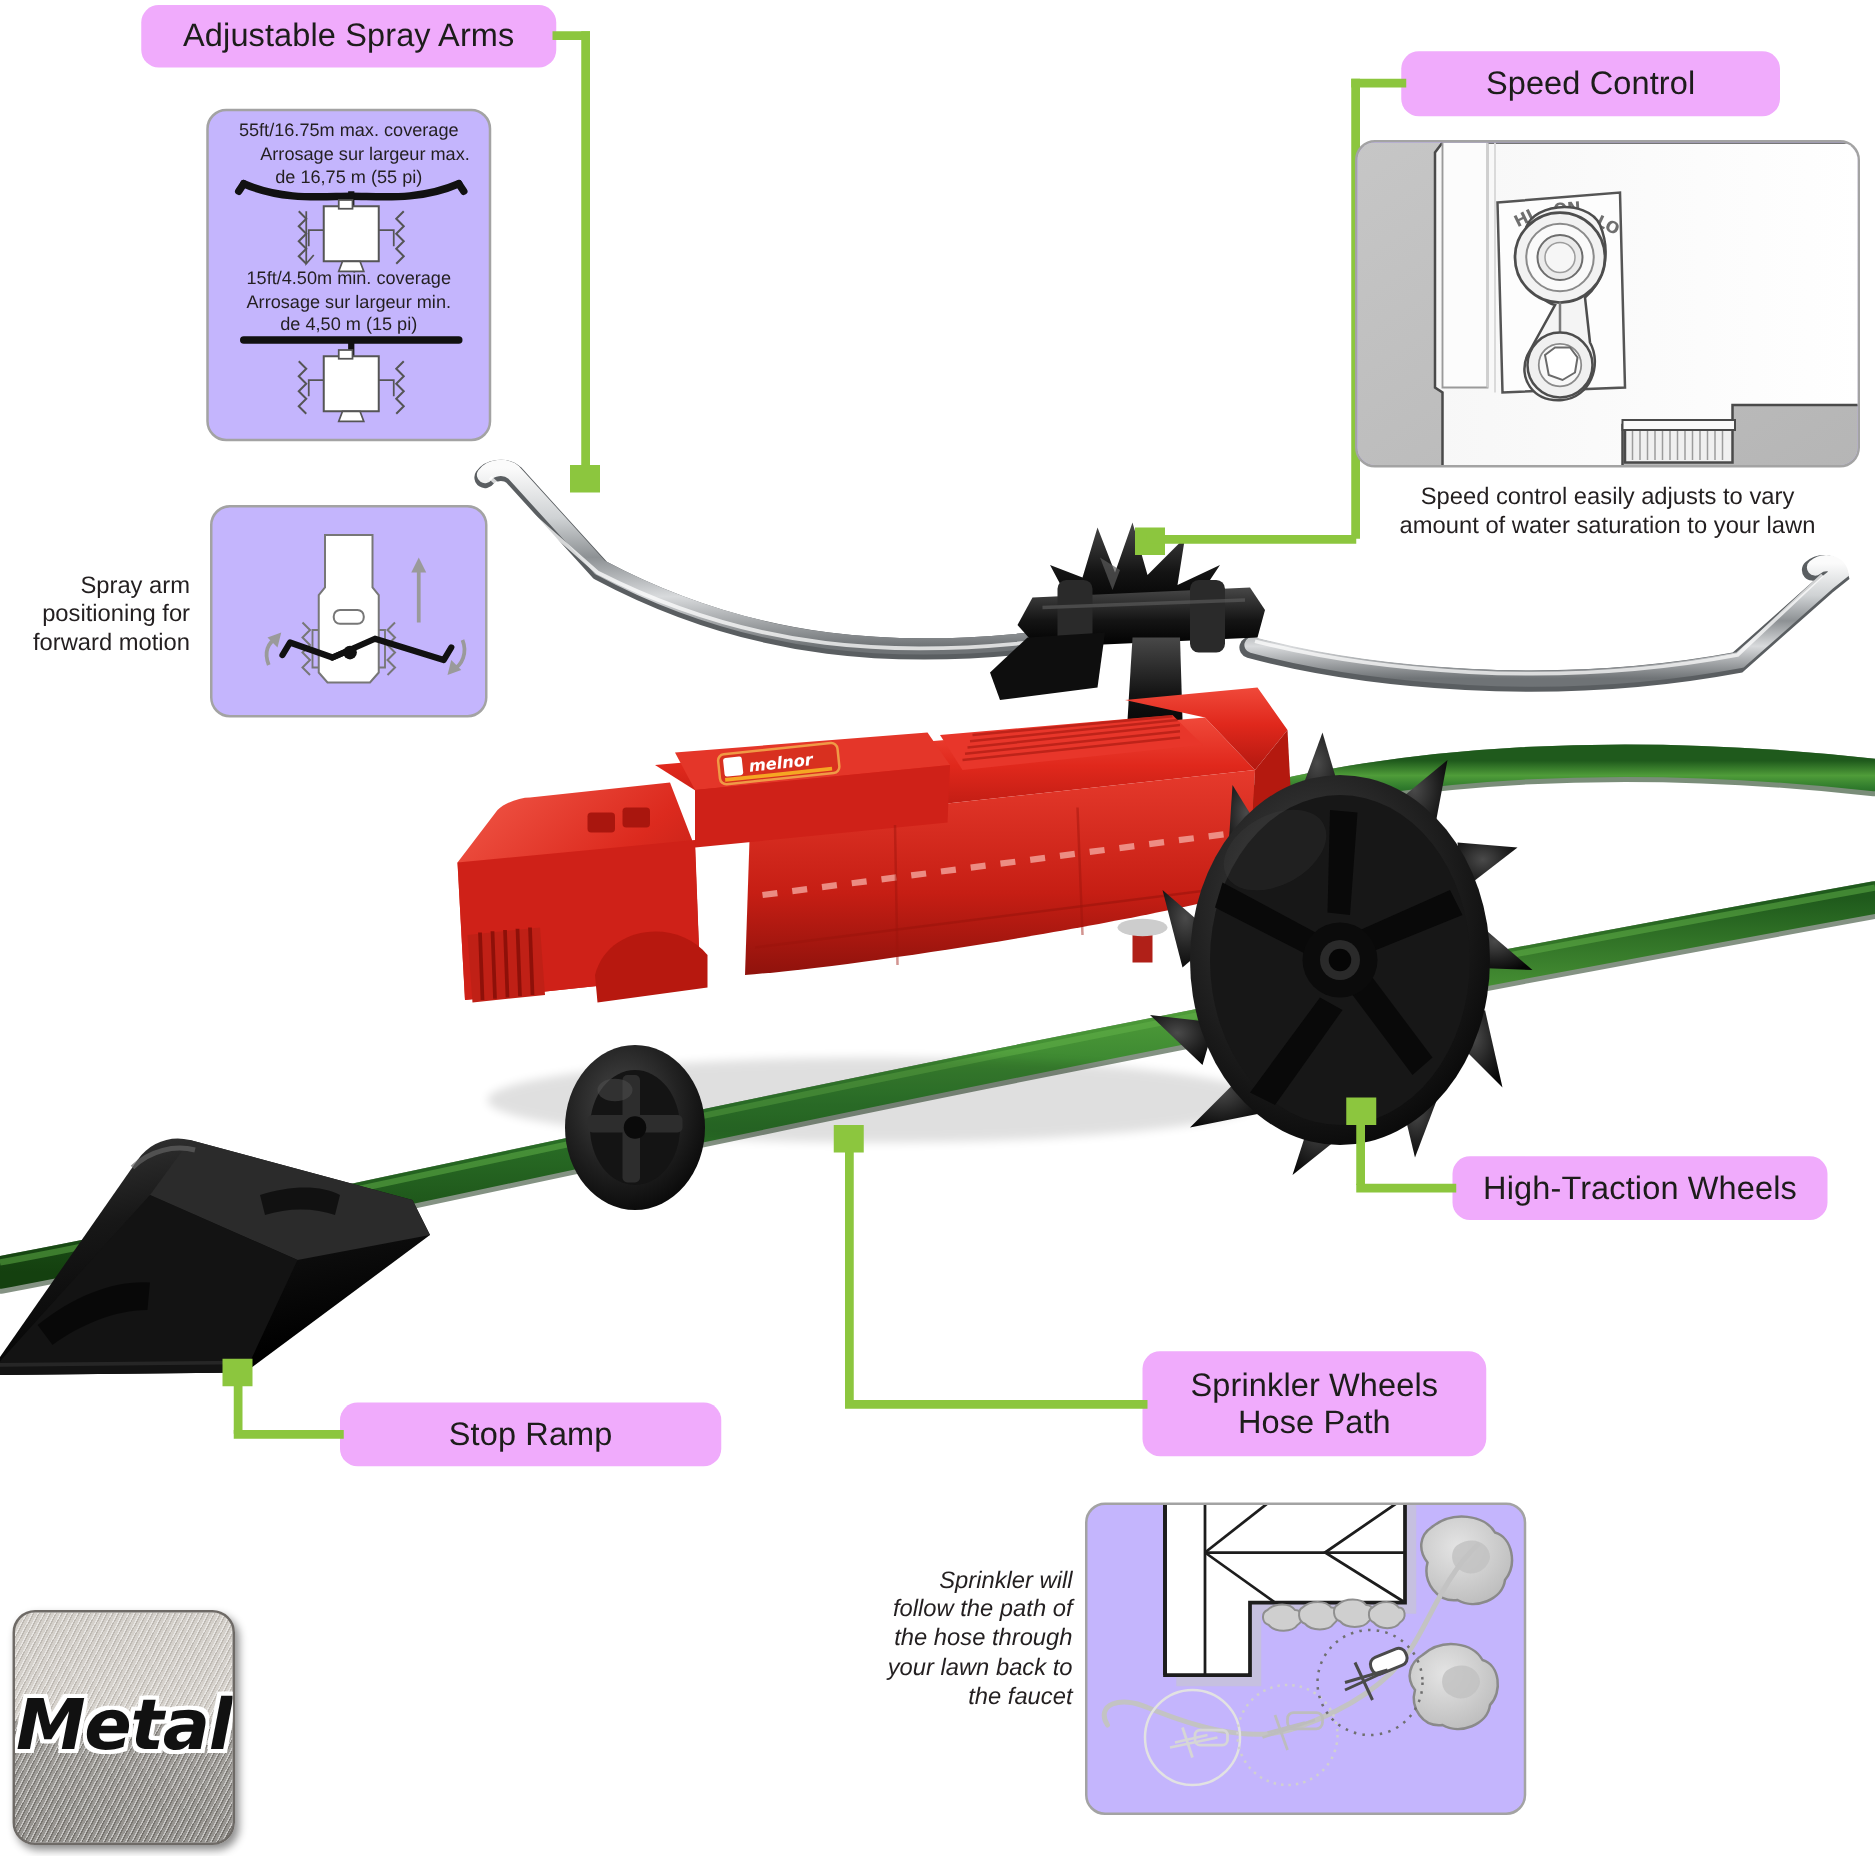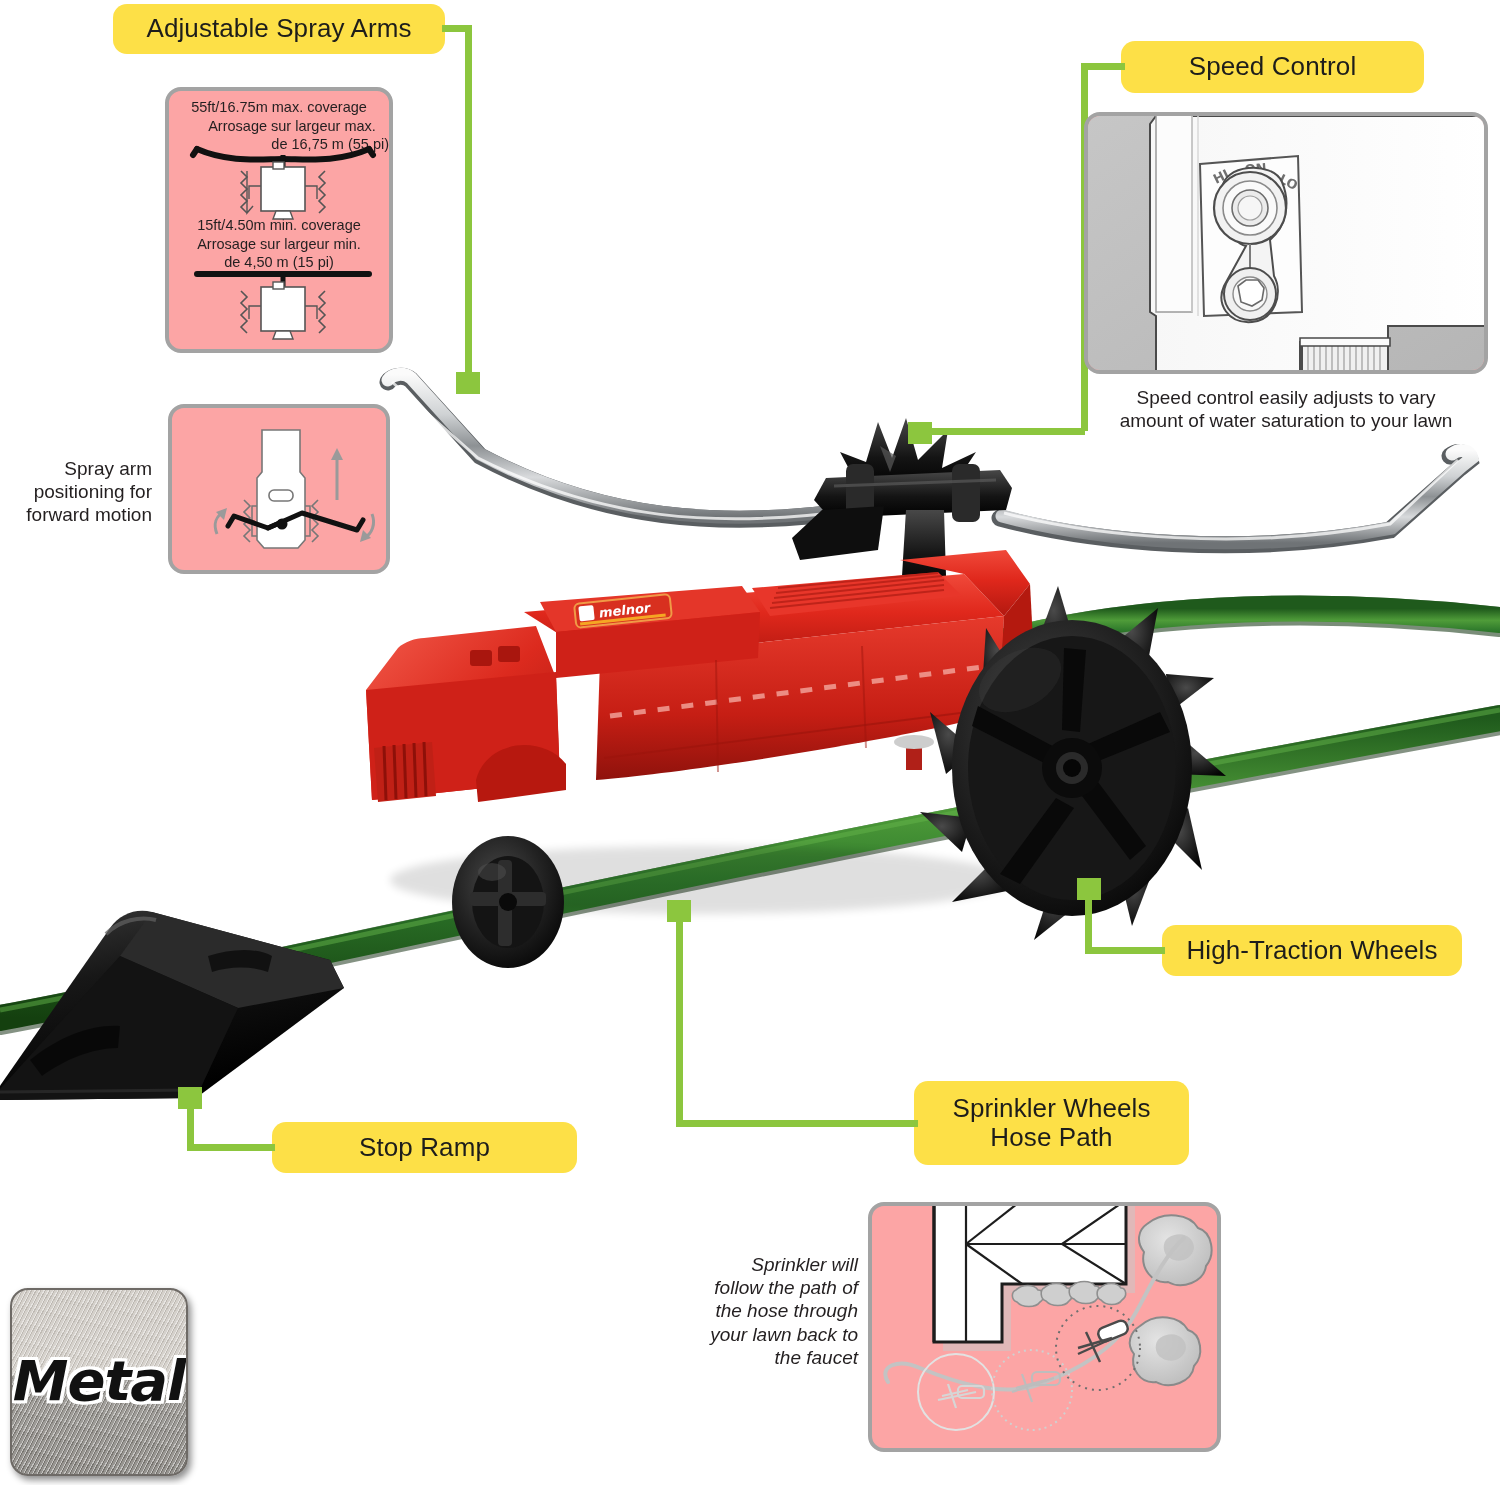--- a/index.html
+++ b/index.html
@@ -7,21 +7,21 @@
     width: 1500px; height: 1485px;
     background: #ffffff;
     font-family: "Liberation Sans", sans-serif;
     overflow: hidden;
   }
   #stage { position: relative; width: 1500px; height: 1485px; background: #fff; }
 
   
   .pill {
     position: absolute;
-    background: #fde047;
+    background: #f0abfc;
     border-radius: 14px;
     color: #1d1d1b;
     display: flex; align-items: center; justify-content: center;
     text-align: center;
     line-height: 1.12;
     letter-spacing: .1px;
     font-weight: 400;
   }
   
   .conn { position: absolute; background: #8cc63e; }
@@ -34,23 +34,23 @@
     position: absolute;
     color: #231f20;
     line-height: 1.22;
   }
   .cap-c { text-align: center; }
   .cap-r { text-align: right; }
 
   
   .dbox {
     position: absolute;
-    border: 4px solid #a3a3a3;
+    border: 2px solid #a3a3a3;
     border-radius: 16px;
-    background: #fca5a5;
+    background: #c4b5fd;
     overflow: hidden;
   }
   .dbox .dtxt {
     position: absolute; width: 100%; text-align: center;
     color: #231f20; line-height: 1.2;
   }
 
   
   .metal-badge {
     position: absolute;
@@ -274,21 +274,21 @@
   </svg>
 
   <div class="pill" style="left:113px; top:4px; width:332px; height:50px; font-size:26px;">Adjustable Spray Arms</div>
   <div class="conn h" style="left:442px; top:25px; width:30px;"></div>
   <div class="conn v" style="left:465px; top:25px; height:355px;"></div>
   <div class="node" style="left:456px; top:372px;"></div>
 
   <div class="dbox" style="left:165px; top:87px; width:228px; height:266px;">
     <div class="dtxt" style="top:8px; font-size:14.5px;">55ft/16.75m max. coverage</div>
     <div class="dtxt" style="top:27px; font-size:14.5px;padding-left:26px;">Arrosage sur largeur max.</div>
-    <div class="dtxt" style="top:45px; font-size:14.5px;text-align:right;">de 16,75 m (55 pi)</div>
+    <div class="dtxt" style="top:45px; font-size:14.5px;">de 16,75 m (55 pi)</div>
     <div class="dtxt" style="top:126px; font-size:14.5px;">15ft/4.50m min. coverage</div>
     <div class="dtxt" style="top:145px; font-size:14.5px;">Arrosage sur largeur min.</div>
     <div class="dtxt" style="top:163px; font-size:14.5px;">de 4,50 m (15 pi)</div>
 
     <svg style="position:absolute; left:0; top:0;" width="228" height="266" viewBox="0 0 228 266">
 
       <path d="M28 58 C60 72 92 68 114 68 C136 68 168 72 200 58" stroke="#111" stroke-width="6" fill="none" stroke-linecap="round"></path>
       <path d="M28 58 L24 64" stroke="#111" stroke-width="6" stroke-linecap="round"></path>
       <path d="M200 58 L204 64" stroke="#111" stroke-width="6" stroke-linecap="round"></path>
       <line x1="114" y1="64" x2="114" y2="76" stroke="#111" stroke-width="5"></line>

